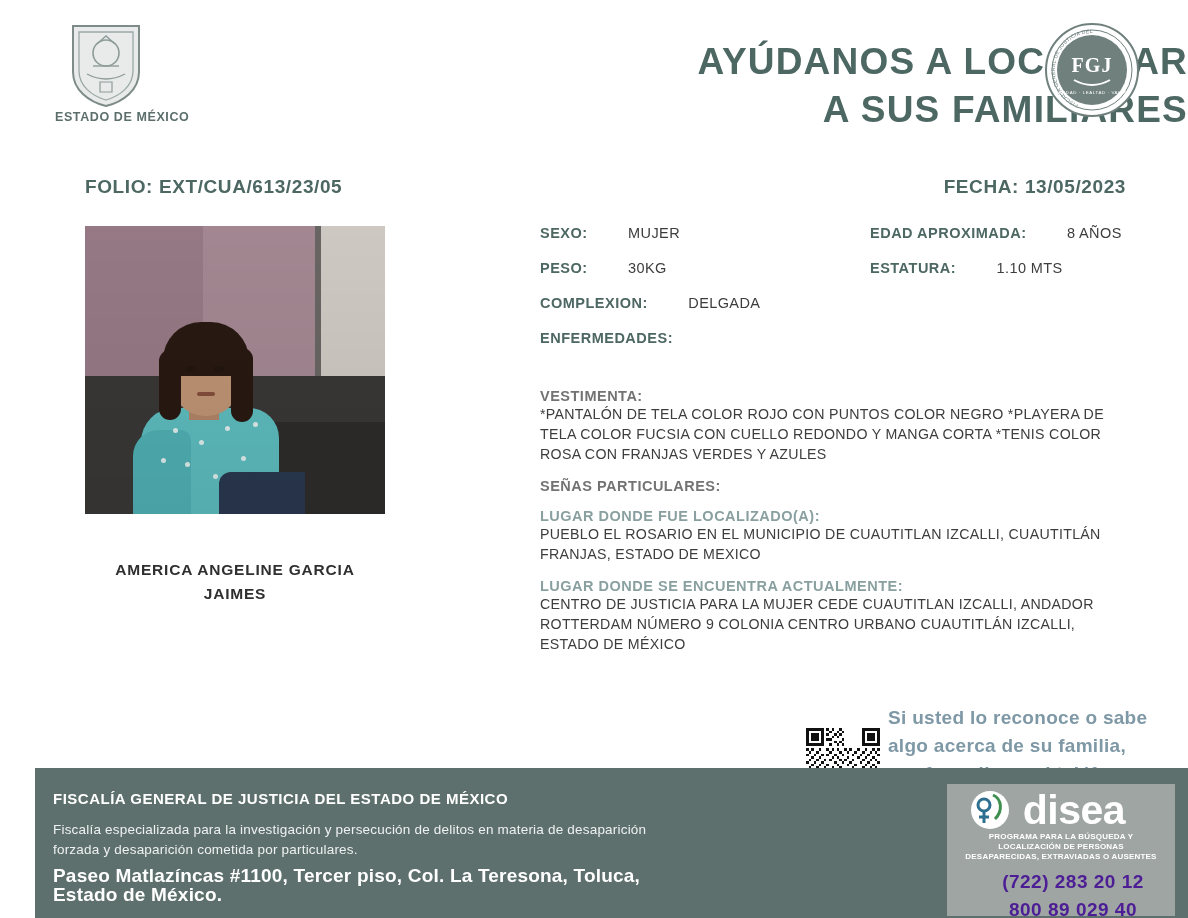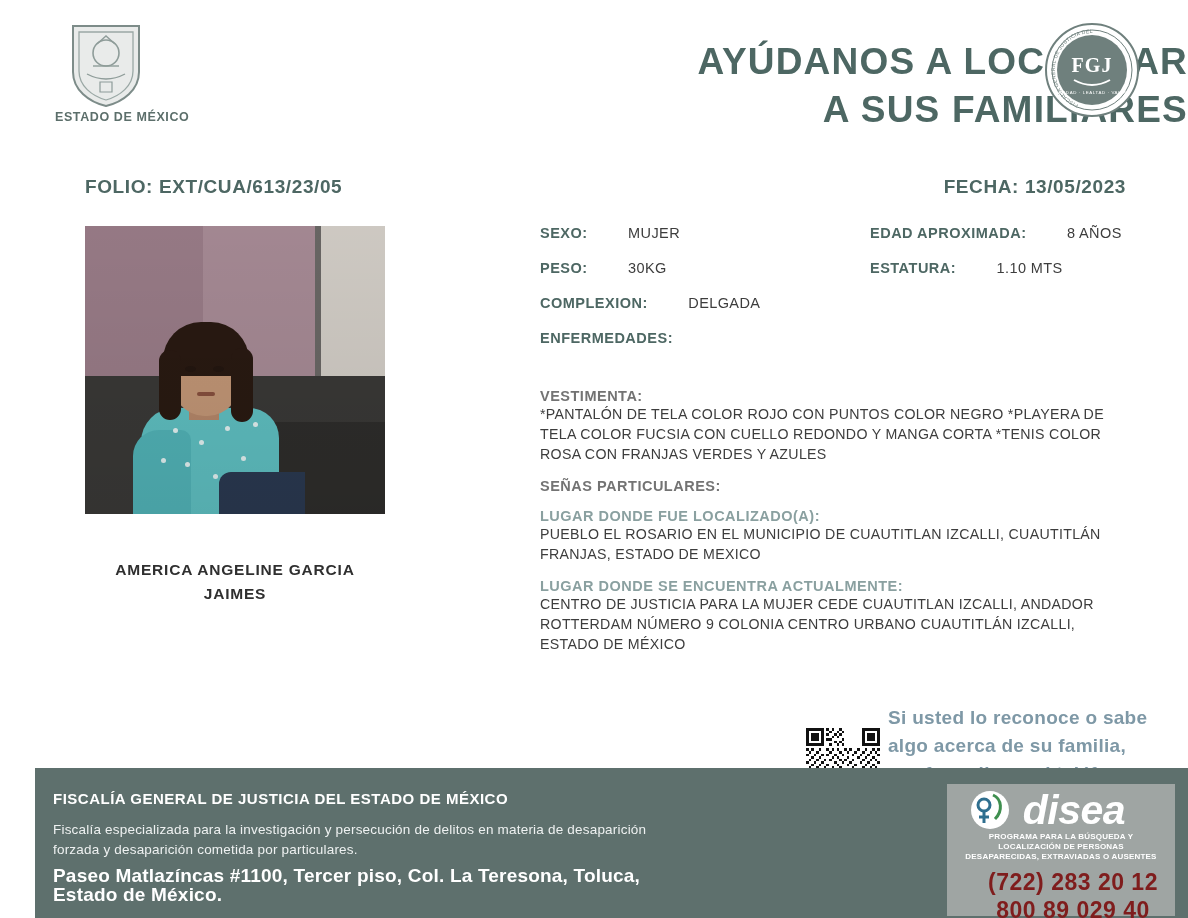--- a/index.html
+++ b/index.html
@@ -251,21 +251,20 @@
     right: 13px;
     top: 16px;
     width: 228px;
     height: 132px;
     background: #9fa5a3;
     text-align: center;
   }
   .odisea-brand {
     position: relative;
     height: 52px;
-    font-style: italic;
   }
   .odisea-word {
     font-size: 41px;
     font-weight: bold;
     color: #ffffff;
     letter-spacing: -0.5px;
     line-height: 52px;
     padding-left: 26px;
   }
   .odisea-mark {
@@ -278,23 +277,23 @@
   .odisea-sub {
     font-size: 8px;
     line-height: 10px;
     font-weight: bold;
     color: #ffffff;
     letter-spacing: 0.2px;
     margin-top: -4px;
     padding: 0 16px;
   }
   .odisea-phone {
-    font-size: 23px;
-    font-weight: bold;
-    color: #7f1d1d;
+    font-size: 19px;
+    font-weight: bold;
+    color: #4c1d95;
     line-height: 28px;
     margin-top: 6px;
     letter-spacing: 0.5px;
     margin-left: 24px;
   }
 </style>
 </head>
 <body>
 
 <div class="header">

